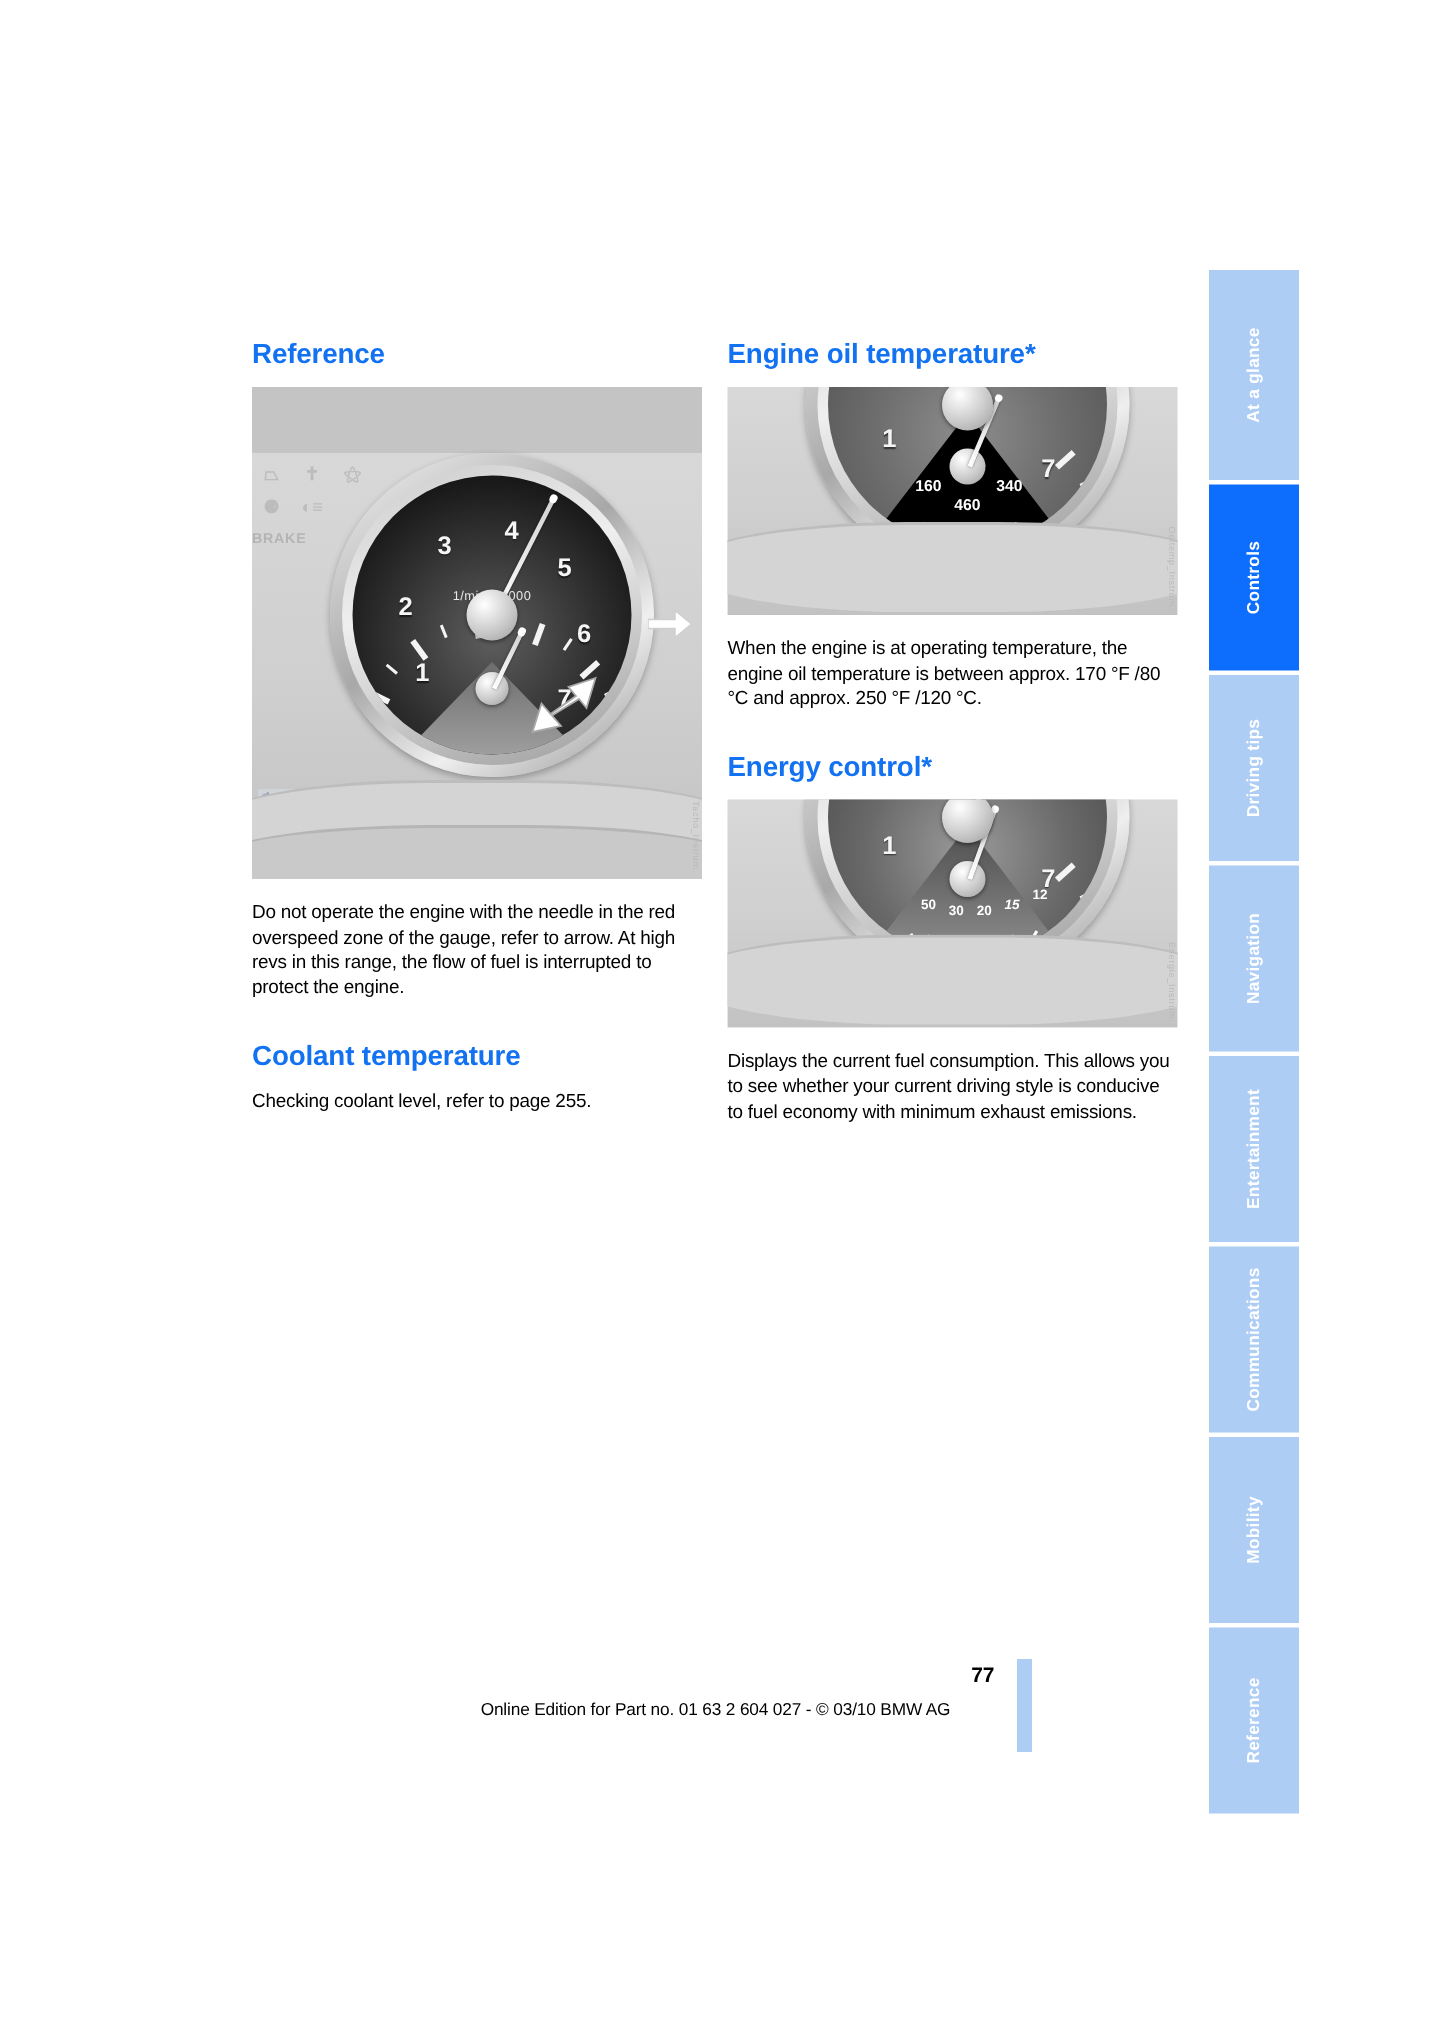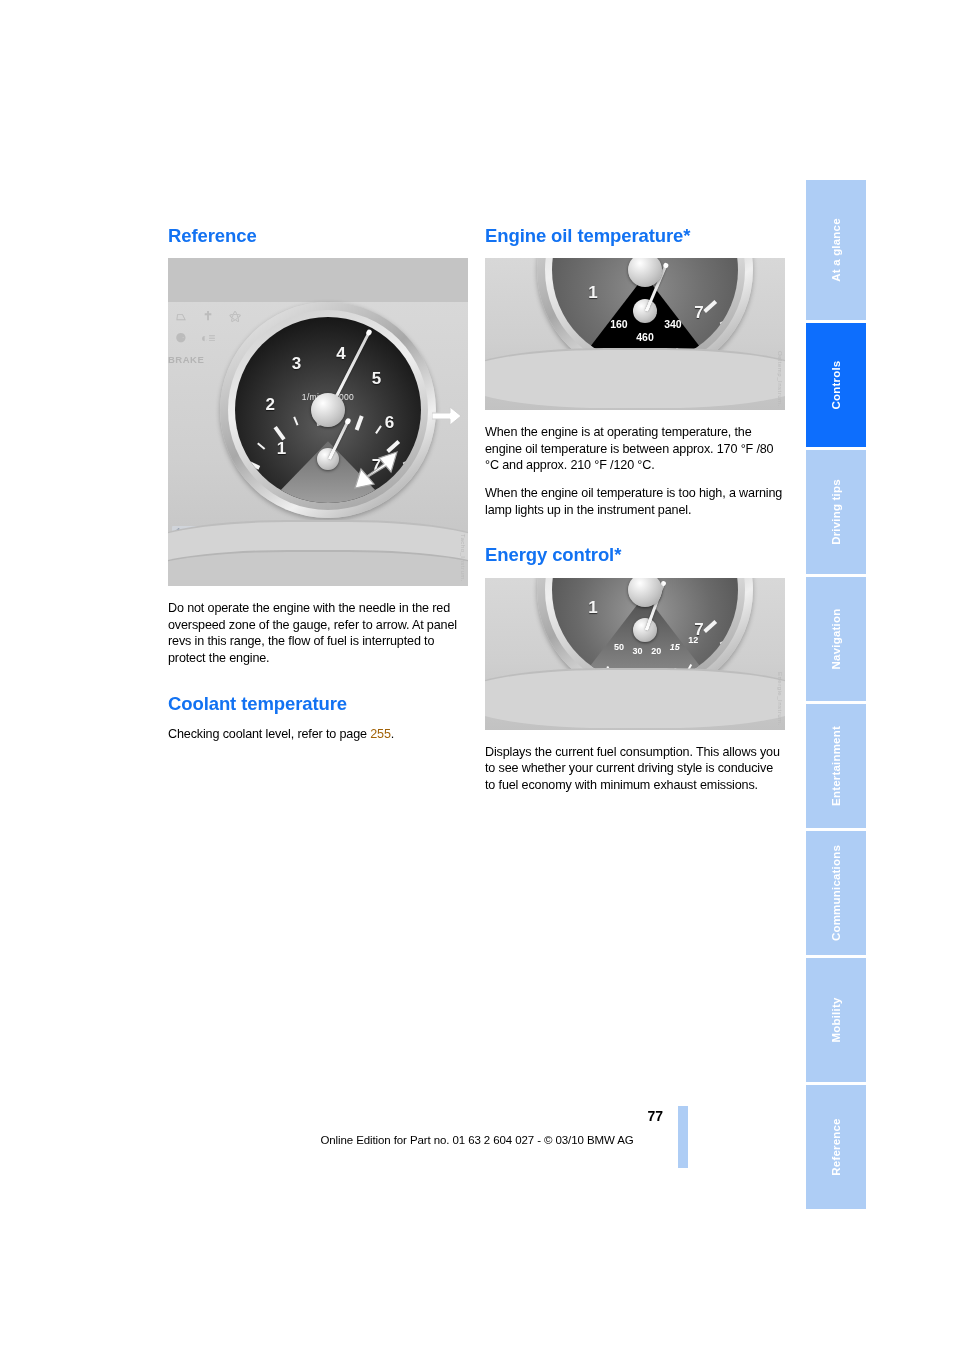--- a/index.html
+++ b/index.html
@@ -30,21 +30,21 @@
     line-height: 1.15;
   }
   h2.section-head.spaced { margin-top: 26px; }
 
   p.body {
     font-size: 12.6px;
     line-height: 16.6px;
     margin: 0 0 11px 0;
     letter-spacing: -0.15px;
   }
-  .pageref { color:#a16207; }
+  .pageref { color:#000000; }
 
   
   .figure {
     position: relative;
     width: 300px;
     background: #e3e3e3;
     overflow: hidden;
     margin-bottom: 14px;
   }
   .fig-tach { height: 328px; }
@@ -330,21 +330,21 @@
         <svg viewBox="0 0 46 44" width="46" height="44">
           <path d="M44 4 L26 10 L31 16 L14 28 L8 21 L2 40 L21 36 L15 29 L33 18 L38 24 Z" fill="#ffffff" stroke="#a9a9a9" stroke-width="1.2"></path>
         </svg>
       </div>
 
       <div class="lower-band"></div>
       <div class="lower-band2"></div>
       <div class="watermark">Tacho_Instrum.</div>
     </div>
 
-    <p class="body">Do not operate the engine with the needle in the red overspeed zone of the gauge, refer to arrow. At panel revs in this range, the flow of fuel is interrupted to protect the engine.</p>
+    <p class="body">Do not operate the engine with the needle in the red overspeed zone of the gauge, refer to arrow. At high revs in this range, the flow of fuel is interrupted to protect the engine.</p>
 
     <h2 class="section-head spaced">Coolant temperature</h2>
 
 
     <p class="body"><span>Checking coolant level, refer to page </span><a class="pageref" href="#" style="text-decoration:none;">255</a><span>.</span></p>
   </div>
 
   <div class="col col-right">
 
     <h2 class="section-head">Engine oil temperature*</h2>
@@ -394,22 +394,21 @@
 
           <div class="needle" style="transform:rotate(207deg);"></div>
           <div class="hub"></div>
         </div>
       </div>
 
       <div class="lower-band" style="bottom:2px;"></div>
       <div class="watermark">Oeltemp_Instrum.</div>
     </div>
 
-    <p class="body">When the engine is at operating temperature, the engine oil temperature is between approx. 170 °F /80 °C and approx. 210 °F /120 °C.</p>
-    <p class="body">When the engine oil temperature is too high, a warning lamp lights up in the instrument panel.</p>
+    <p class="body">When the engine is at operating temperature, the engine oil temperature is between approx. 170 °F /80 °C and approx. 250 °F /120 °C.</p>
 
     <h2 class="section-head spaced">Energy control*</h2>
 
     <div class="figure fig-small">
       <div class="panel-face" style="top:0;"></div>
 
       <div class="dial-wrap" style="left:52px; top:-96px; width:216px; height:216px;">
         <div class="dial-ring"></div>
         <div class="dial-ring2"></div>
         <div class="dial-face" style="background: radial-gradient(circle at 50% 62%, #9a9a9a 0%, #6a6a6a 45%, #4a4a4a 85%);">

